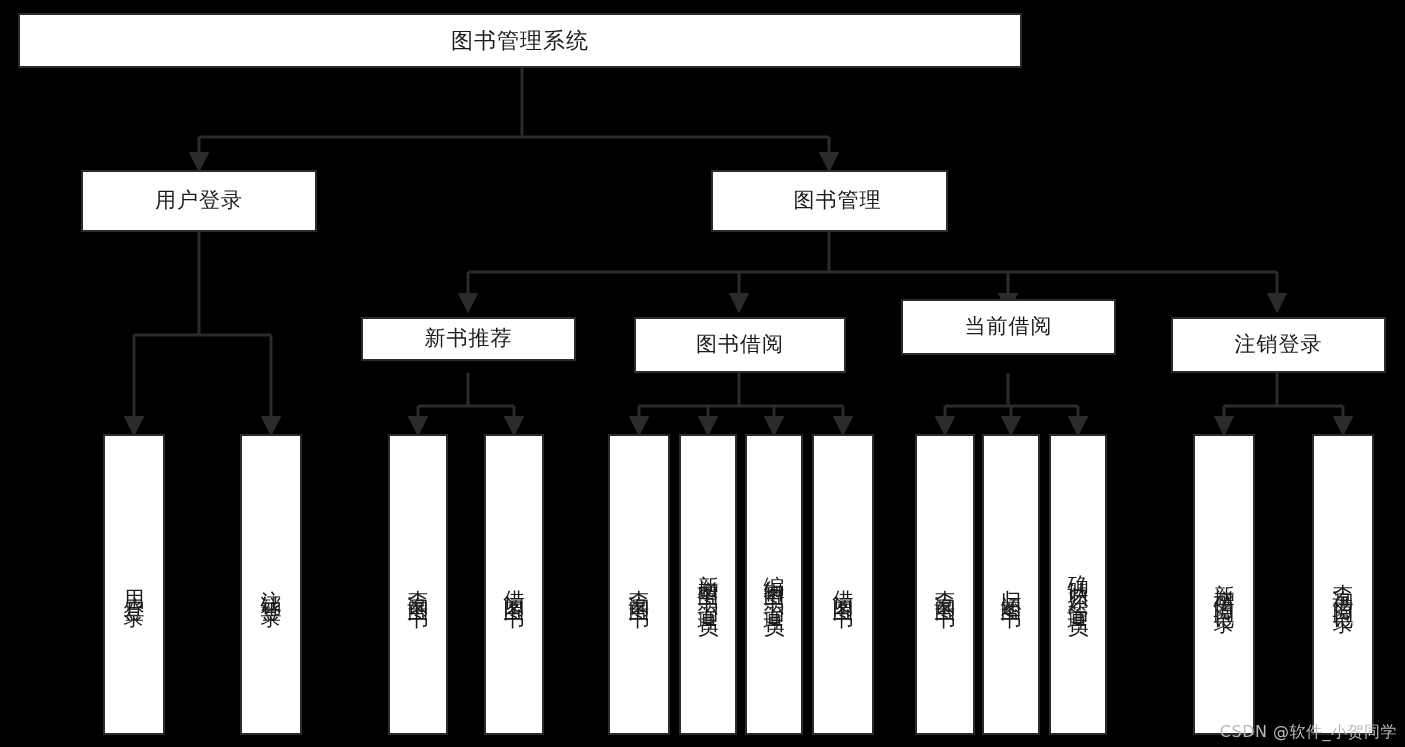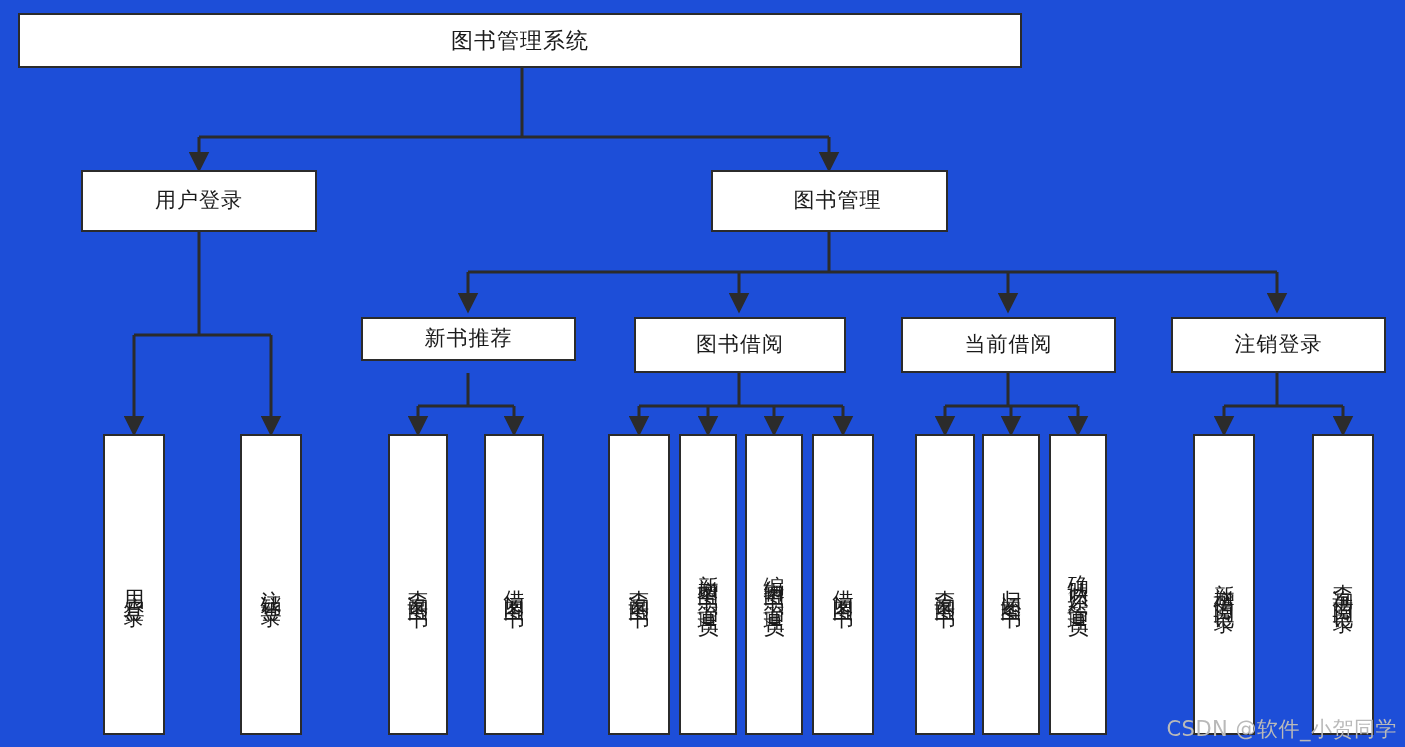--- a/index.html
+++ b/index.html
@@ -5,21 +5,21 @@
 <style>
   html, body {
     margin: 0;
     padding: 0;
     background: #ffffff;
   }
   #canvas {
     position: relative;
     width: 1405px;
     height: 747px;
-    background: #1d4ed8;
+    background: #000000;
     font-family: "DejaVu Sans", "Liberation Sans", sans-serif;
     overflow: hidden;
   }
   #wires {
     position: absolute;
     left: 0;
     top: 0;
     width: 1405px;
     height: 747px;
     pointer-events: none;
@@ -54,21 +54,21 @@
   }
   .node.v .vtext {
     writing-mode: vertical-rl;
     text-orientation: upright;
     letter-spacing: 6px;
   }
   .watermark {
     position: absolute;
     right: 8px;
     bottom: 4px;
-    font-size: 21px;
+    font-size: 16px;
     color: #b9b9b9;
     letter-spacing: 0.5px;
     white-space: nowrap;
   }
 </style>
 </head>
 <body>
 
 <div id="canvas">
 
@@ -132,21 +132,21 @@
   <div class="node h" style="left:711px; top:170px; width:237px; height:62px;padding-left:16px;">
     <span>图书管理</span>
   </div>
 
   <div class="node h" style="left:361px; top:317px; width:215px; height:44px;">
     <span>新书推荐</span>
   </div>
   <div class="node h" style="left:634px; top:317px; width:212px; height:56px;">
     <span>图书借阅</span>
   </div>
-  <div class="node h" style="left:901px; top:317px; width:215px; height:56px;align-items:center;">
+  <div class="node h" style="left:901px; top:299px; width:215px; height:56px;align-items:center;">
     <span>当前借阅</span>
   </div>
   <div class="node h" style="left:1171px; top:317px; width:215px; height:56px;">
     <span>注销登录</span>
   </div>
 
   <div class="node v" style="left:103px; top:434px; width:62px; height:301px;">
     <span class="vtext">用户登录</span>
   </div>
   <div class="node v" style="left:240px; top:434px; width:62px; height:301px;">

